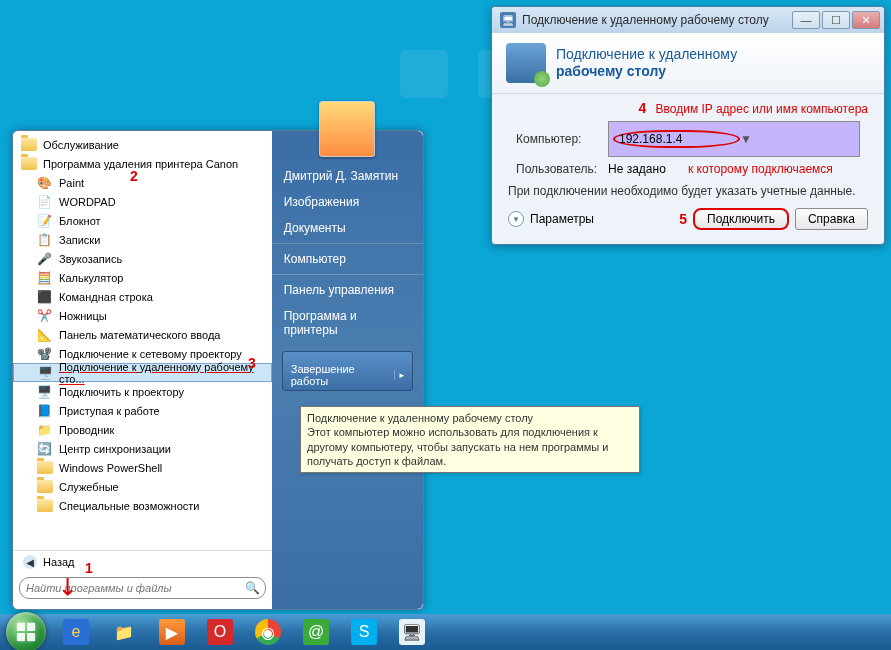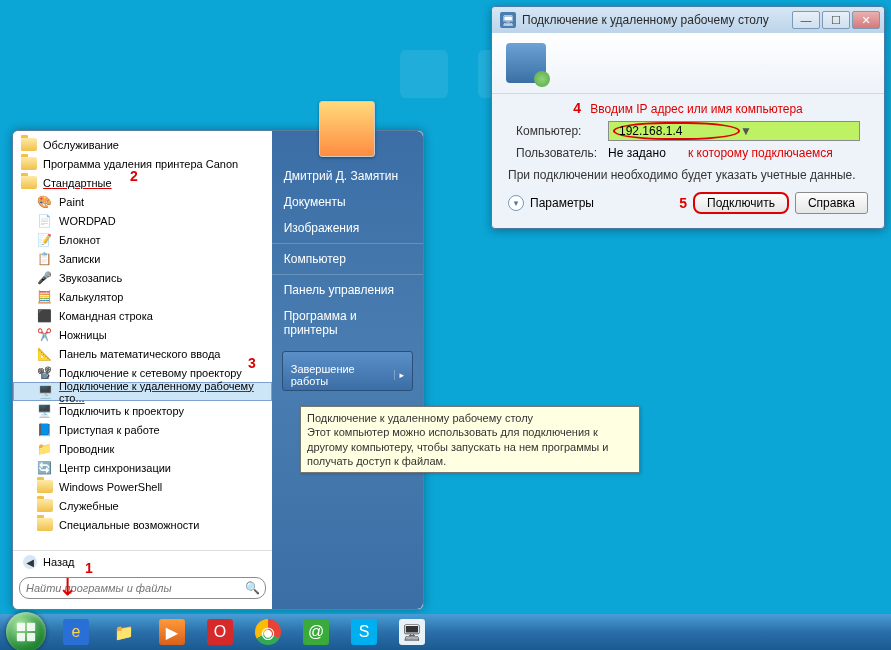--- a/index.html
+++ b/index.html
@@ -52,21 +52,21 @@
 .rdp-winbtn.close { background: linear-gradient(#e9b0b0, #d47a7a); color: #fff; }
 .rdp-header { display: flex; align-items: center; padding: 10px 14px; background: linear-gradient(#fff, #eef3f9); border-bottom: 1px solid #d0d8e0; }
 .rdp-hicon { width: 40px; height: 40px; margin-right: 10px; background: linear-gradient(#6ba3d6, #3a6fa3); border-radius: 4px; position: relative; }
 .rdp-hicon::after { content: ""; position: absolute; right: -4px; bottom: -4px; width: 16px; height: 16px; background: radial-gradient(#8ed47a, #5aa644); border-radius: 50%; }
 .rdp-htext { color: #1a5a9a; font-size: 14px; line-height: 1.2; }
 .rdp-htext b { font-weight: bold; }
 .rdp-body { padding: 6px 16px 14px; font-size: 12px; }
 .rdp-note { color: #d00; font-size: 12px; }
 .rdp-row { display: flex; align-items: center; margin: 5px 8px; }
 .rdp-lbl { width: 92px; color: #333; }
-.rdp-combo { flex: 1; display: flex; align-items: center; border: 1px solid #8b8b8b; height: 20px; background: #bef264; padding: 0 4px; }
+.rdp-combo { flex: 1; display: flex; align-items: center; border: 1px solid #8b8b8b; height: 36px; background: #c4b5fd; padding: 0 4px; }
 .rdp-combo span { flex: 1; font-size: 12px; }
 .rdp-combo-arr { font-size: 9px; color: #555; }
 .rdp-circle { border: 2px solid #d00; border-radius: 50%/60%; padding: 0 4px; display: inline-block; }
 .rdp-info { margin: 8px 0; color: #333; line-height: 1.3; }
 .rdp-footer { display: flex; align-items: center; gap: 6px; }
 .rdp-params { display: flex; align-items: center; flex: 1; cursor: pointer; }
 .rdp-params-ico { width: 16px; height: 16px; border: 1px solid #7a9ab8; border-radius: 50%; display: flex; align-items: center; justify-content: center; margin-right: 6px; font-size: 9px; color: #4a7aa8; background: #fff; }
 .rdp-btn { height: 22px; padding: 0 12px; border: 1px solid #8b8b8b; border-radius: 3px; background: linear-gradient(#fdfdfd, #e6e6e6); font-size: 12px; cursor: pointer; }
 .rdp-btn.primary { border: 2px solid #d00; border-radius: 8px; }
 
@@ -89,23 +89,27 @@
 <div class="rdp">
   <div class="rdp-titlebar">
     <div class="rdp-title-ico">🖥</div>
     <div class="rdp-title-text">Подключение к удаленному рабочему столу</div>
     <div class="rdp-winbtn">—</div>
     <div class="rdp-winbtn">☐</div>
     <div class="rdp-winbtn close">✕</div>
   </div>
   <div class="rdp-header">
     <div class="rdp-hicon"></div>
+    <div class="rdp-htext">
+      <div>Подключение к удаленному</div>
+      <b>рабочему столу</b>
+    </div>
   </div>
   <div class="rdp-body">
-    <div style="text-align:center; margin-bottom:2px;">
+    <div style="text-align:right; margin-bottom:2px;">
       <span class="anno" style="position:static; margin-right:6px;">4</span>
       <span class="rdp-note">Вводим IP адрес или имя компьютера</span>
     </div>
     <div class="rdp-row">
       <div class="rdp-lbl">Компьютер:</div>
       <div class="rdp-combo">
         <span class="rdp-circle">192.168.1.4</span>
         <span class="rdp-combo-arr">▼</span>
       </div>
     </div>
@@ -131,24 +135,20 @@
   <div class="sm-left">
     <div class="sm-list" id="sm-list">
         <div class="sm-item">
           <div class="sm-folder-icon"></div>
           <span>Обслуживание</span>
         </div>
         <div class="sm-item">
           <div class="sm-folder-icon"></div>
           <span>Программа удаления принтера Canon</span>
         </div>
-        <div class="sm-item">
-          <div class="sm-folder-icon"></div>
-          <span class="sm-underline">Стандартные</span>
-        </div>
         <div class="sm-item sm-indent">
           <div class="sm-app-icon">🎨</div>
           <span>Paint</span>
         </div>
         <div class="sm-item sm-indent">
           <div class="sm-app-icon">📄</div>
           <span>WORDPAD</span>
         </div>
         <div class="sm-item sm-indent">
           <div class="sm-app-icon">📝</div>
@@ -221,22 +221,22 @@
     </div>
     <div class="sm-search sm-search-wrap">
       <input placeholder="Найти программы и файлы" style="">
       <span class="sm-search-ico">🔍</span>
     </div>
   </div>
   <div class="sm-right">
     <div class="sm-avatar"></div>
     <div class="sm-r-item" style="font-weight:normal;">Дмитрий Д. Замятин</div>
     <div id="sm-right-list">
+        <div class="sm-r-item">Изображения</div>
         <div class="sm-r-item">Документы</div>
-        <div class="sm-r-item">Изображения</div>
         <div class="sm-r-sep"></div>
         <div class="sm-r-item">Компьютер</div>
         <div class="sm-r-sep"></div>
         <div class="sm-r-item">Панель управления</div>
         <div class="sm-r-item">Программа и принтеры</div>
       </div>
     <div class="sm-shutdown">
       <div class="sm-shutdown-btn">
         <span>Завершение работы</span>
         <span class="sm-shutdown-arrow">▸</span>

